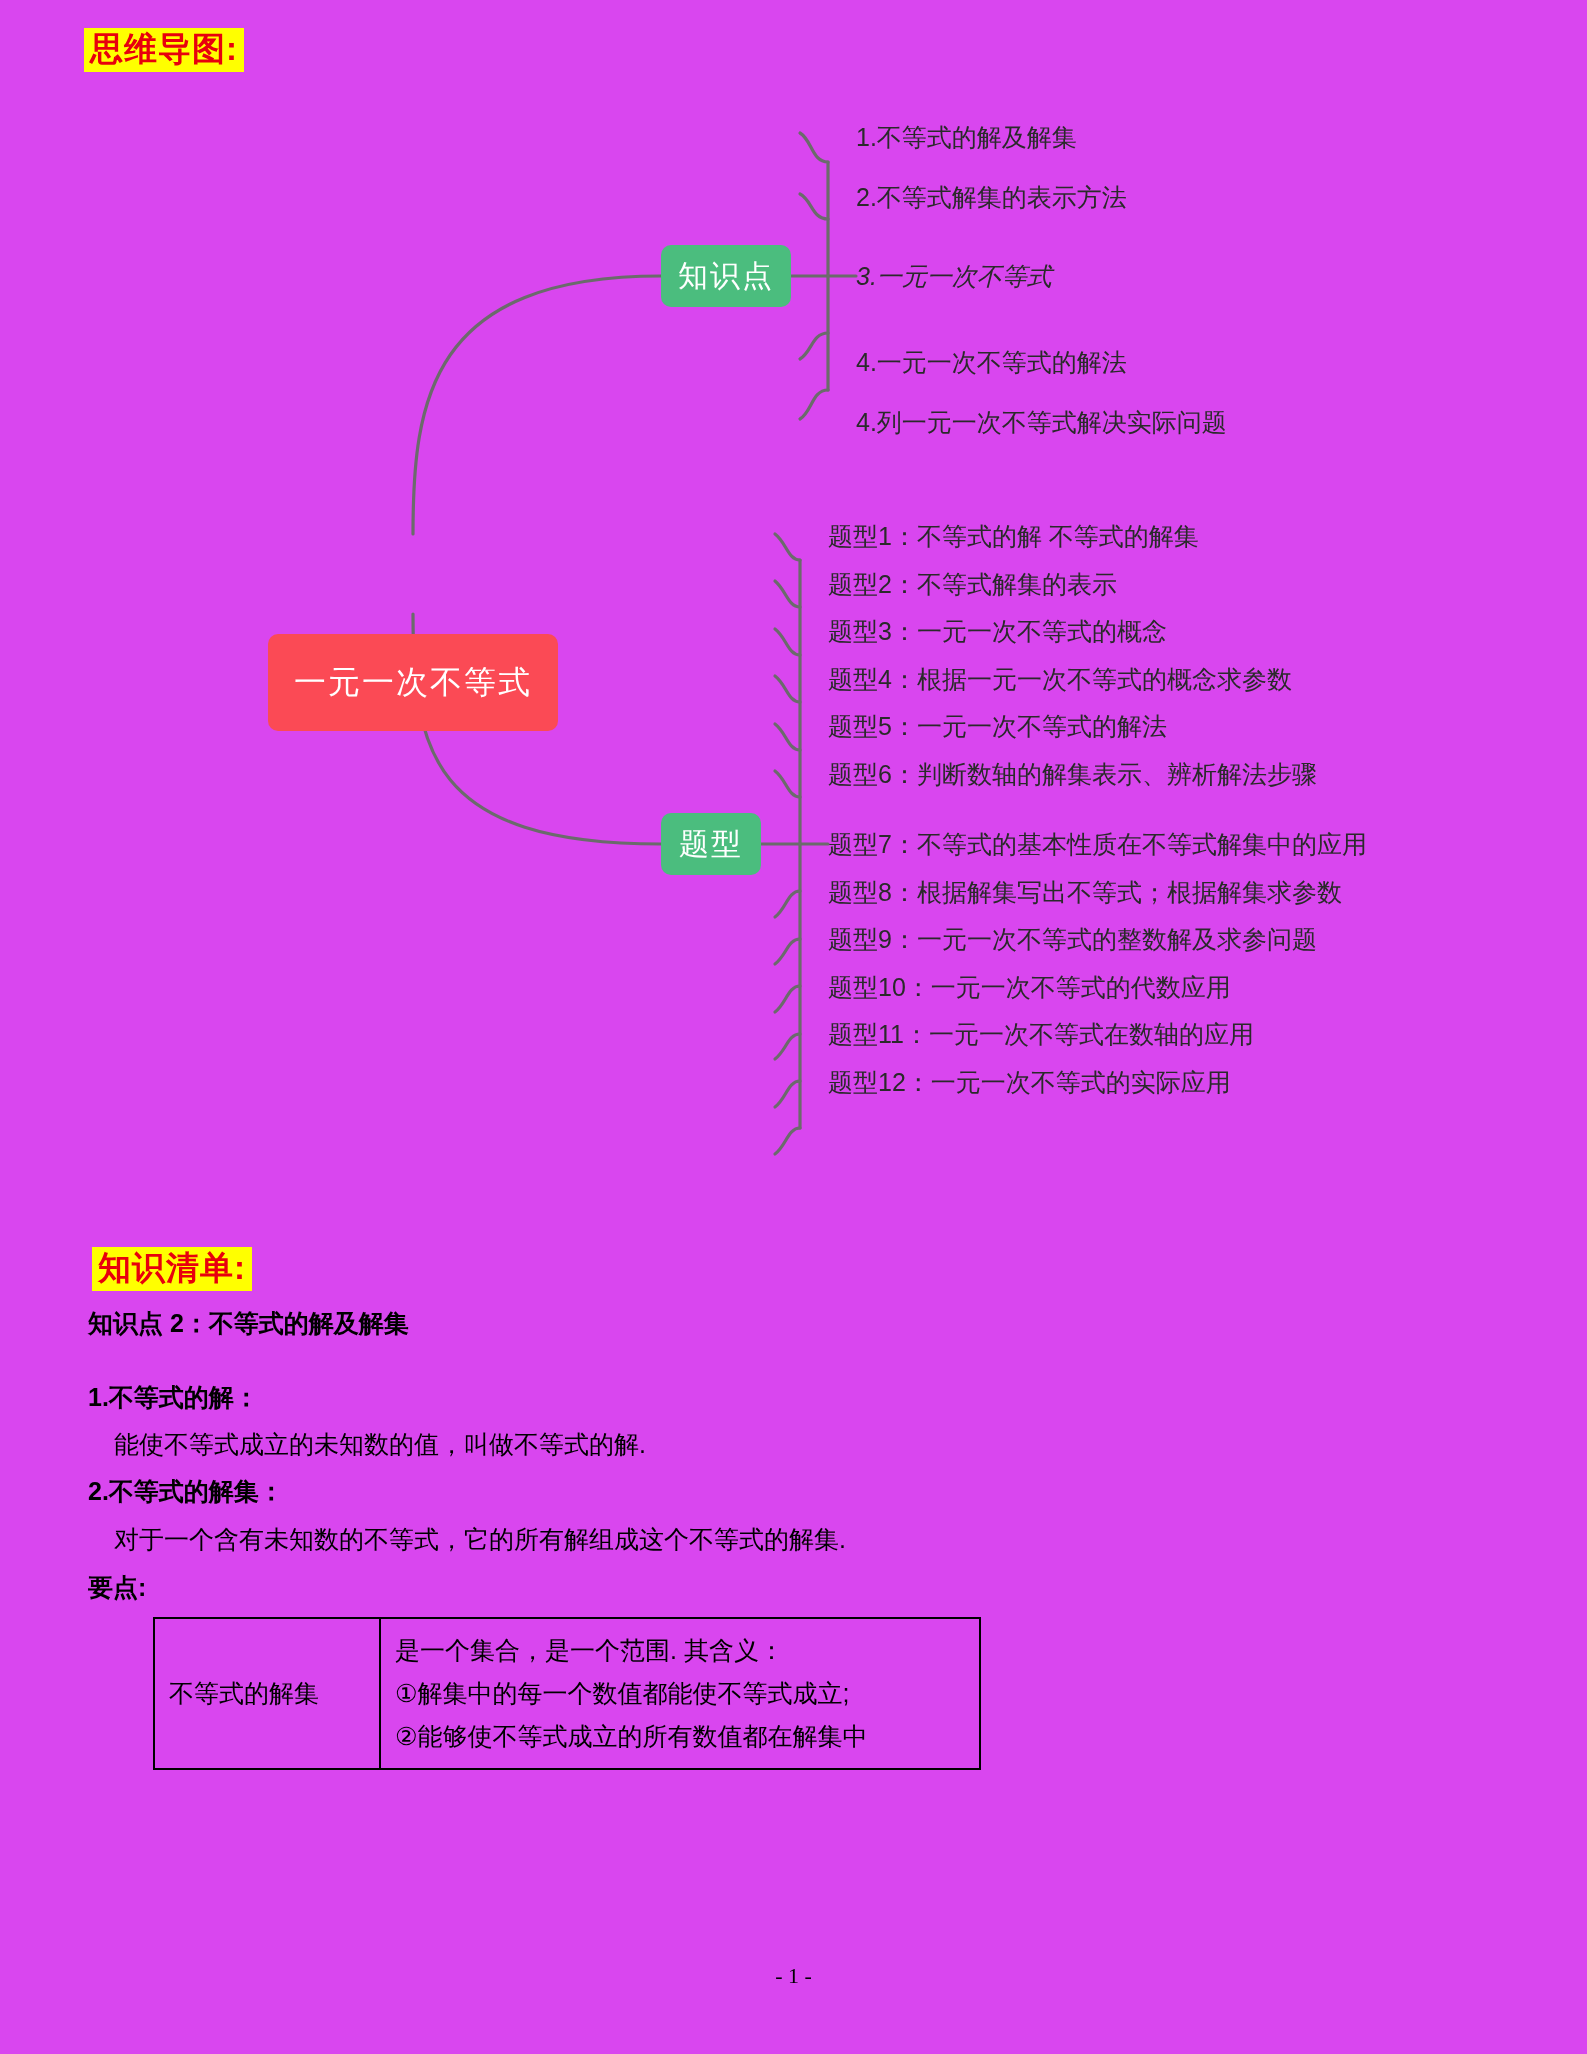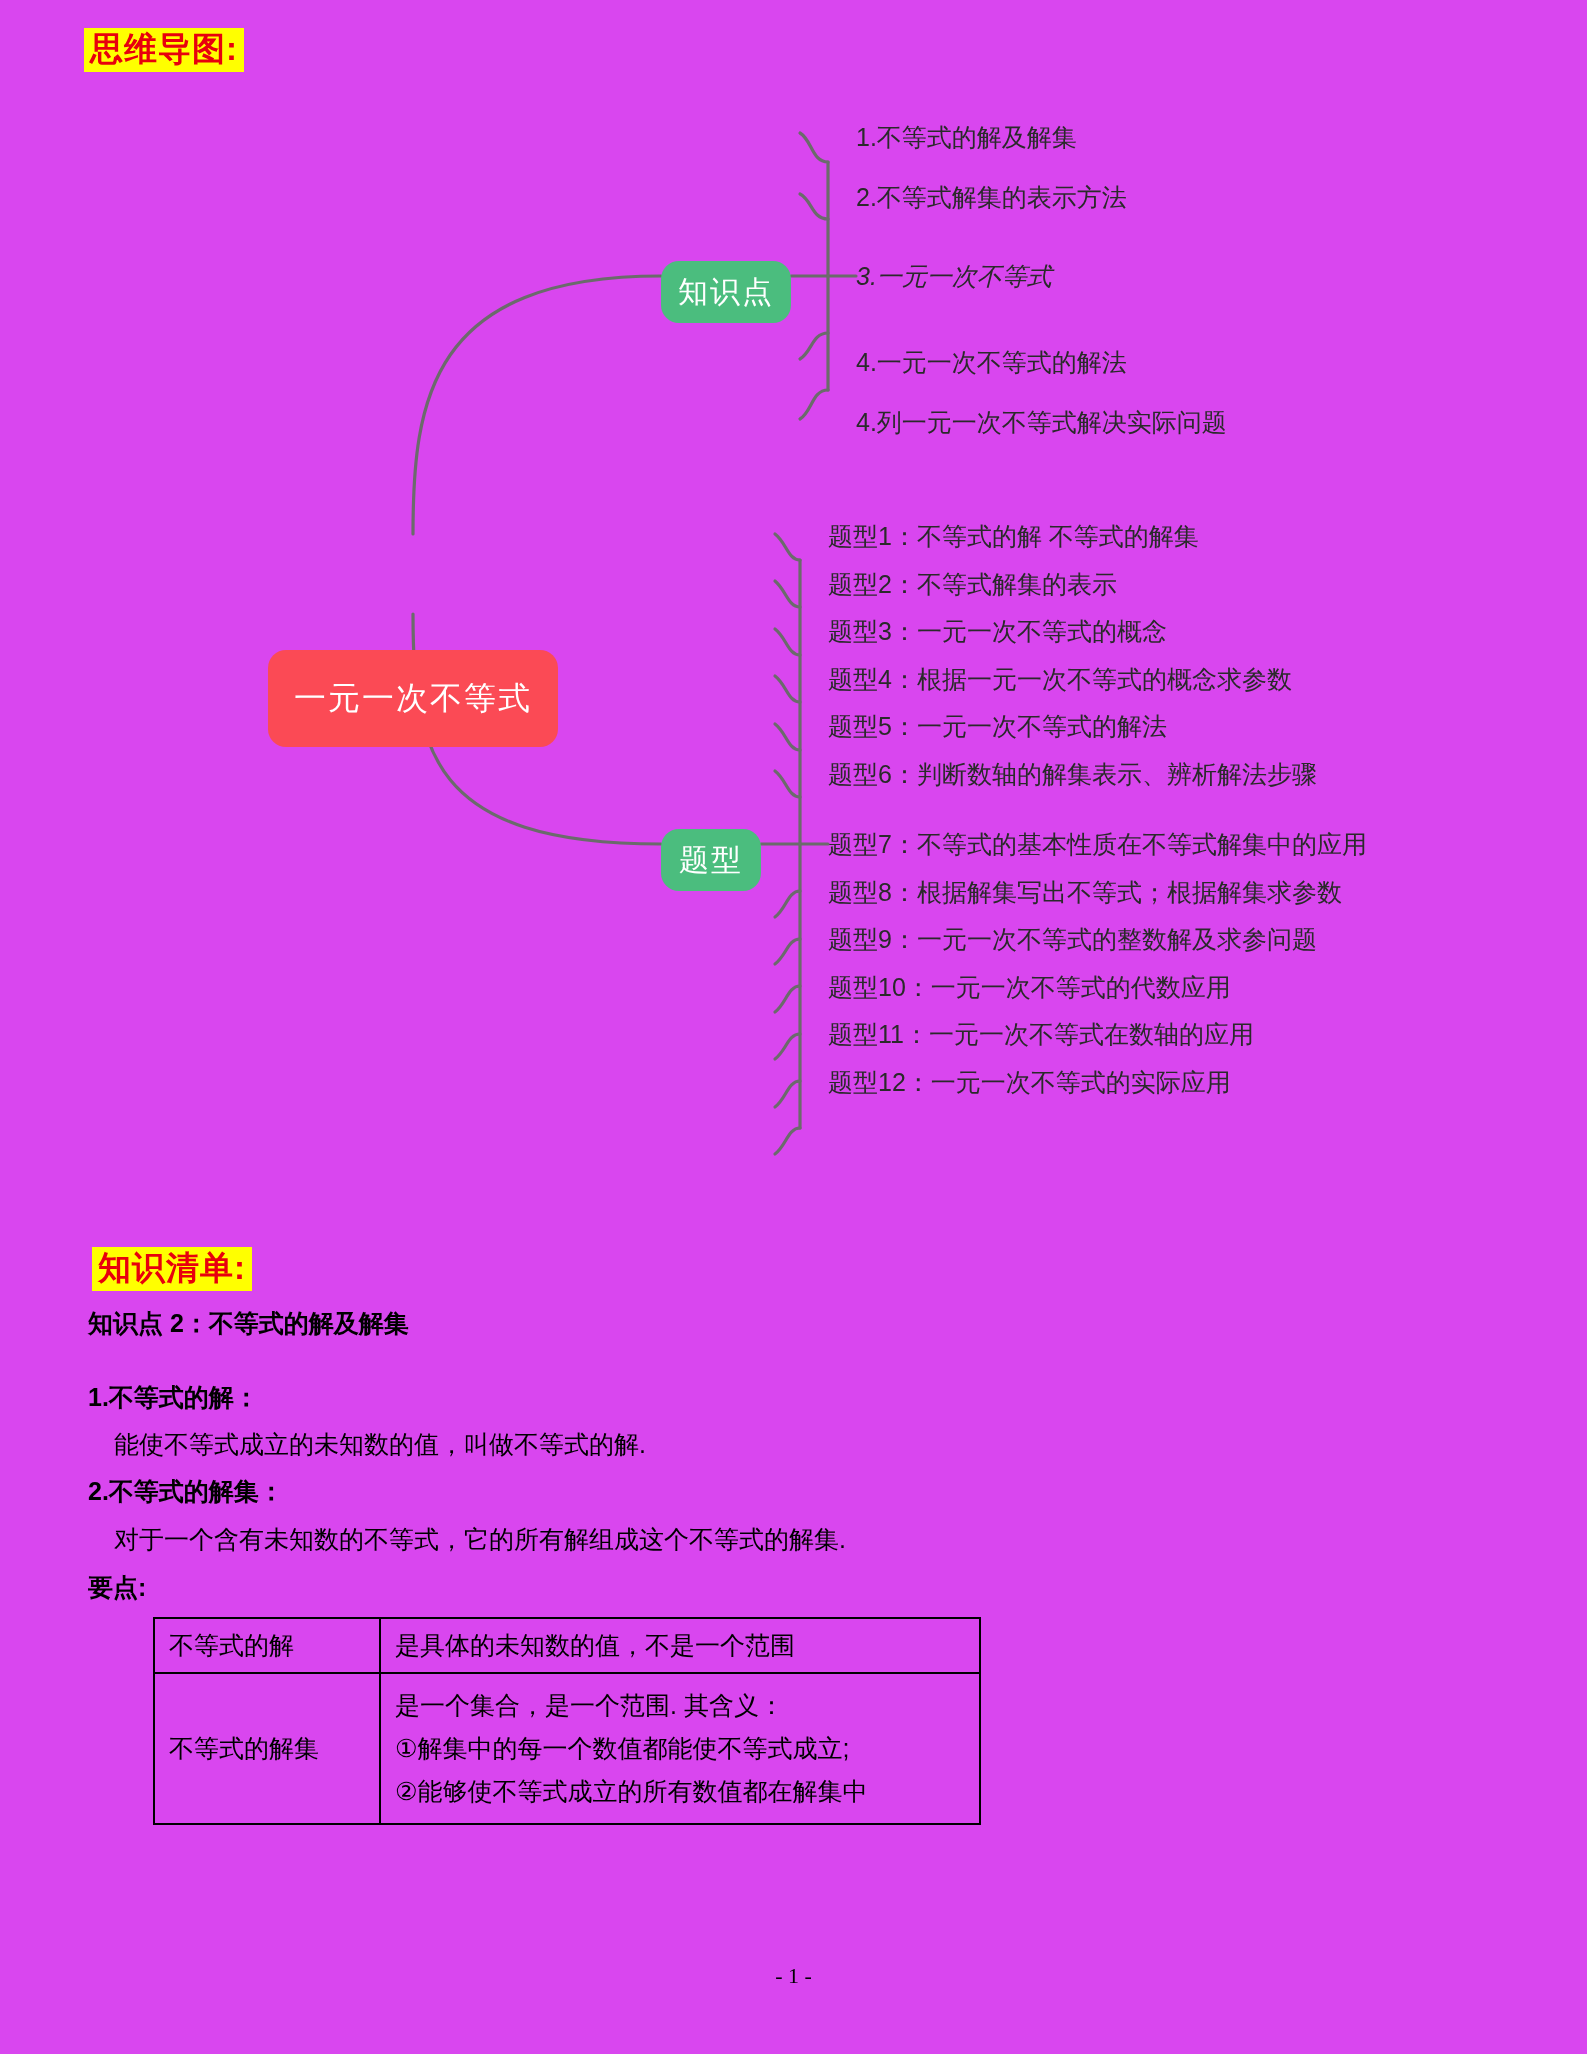--- a/index.html
+++ b/index.html
@@ -42,30 +42,29 @@
     height: 1130px;
   }
   .mm-svg {
     position: absolute;
     left: 0; top: 0;
     width: 1587px;
     height: 1130px;
   }
   .node {
     position: absolute;
-    border-radius: 18px;
+    border-radius: 10px;
     color: #ffffff;
     display: flex;
     align-items: center;
     justify-content: center;
     font-size: 30px;
     letter-spacing: 2px;
     white-space: nowrap;
     box-sizing: border-box;
-    margin-top: 16px;
   }
   .node-root {
     background: #fb4a55;
     left: 268px;
     top: 534px;
     width: 290px;
     height: 97px;
     font-size: 32px;
   }
   .node-green {
@@ -214,24 +213,20 @@
   <div class="body-text indent" style="left:88px; top:1429px;">能使不等式成立的未知数的值，叫做不等式的解.</div>
 
   <div class="body-text bold" style="left:88px; top:1476px;">2.不等式的解集：</div>
   <div class="body-text indent" style="left:88px; top:1524px;">对于一个含有未知数的不等式，它的所有解组成这个不等式的解集.</div>
 
   <div class="body-text bold" style="left:88px; top:1572px;">要点:</div>
 
   <table class="keypoint-table">
     <tbody>
       <tr>
-        <td class="label-col">不等式的解</td>
-        <td class="value-col">是具体的未知数的值，不是一个范围</td>
-      </tr>
-      <tr>
         <td class="label-col">不等式的解集</td>
         <td class="value-col multiline">
           <div>是一个集合，是一个范围. 其含义：</div>
           <div>①解集中的每一个数值都能使不等式成立;</div>
           <div>②能够使不等式成立的所有数值都在解集中</div>
         </td>
       </tr>
     </tbody>
   </table>
 

